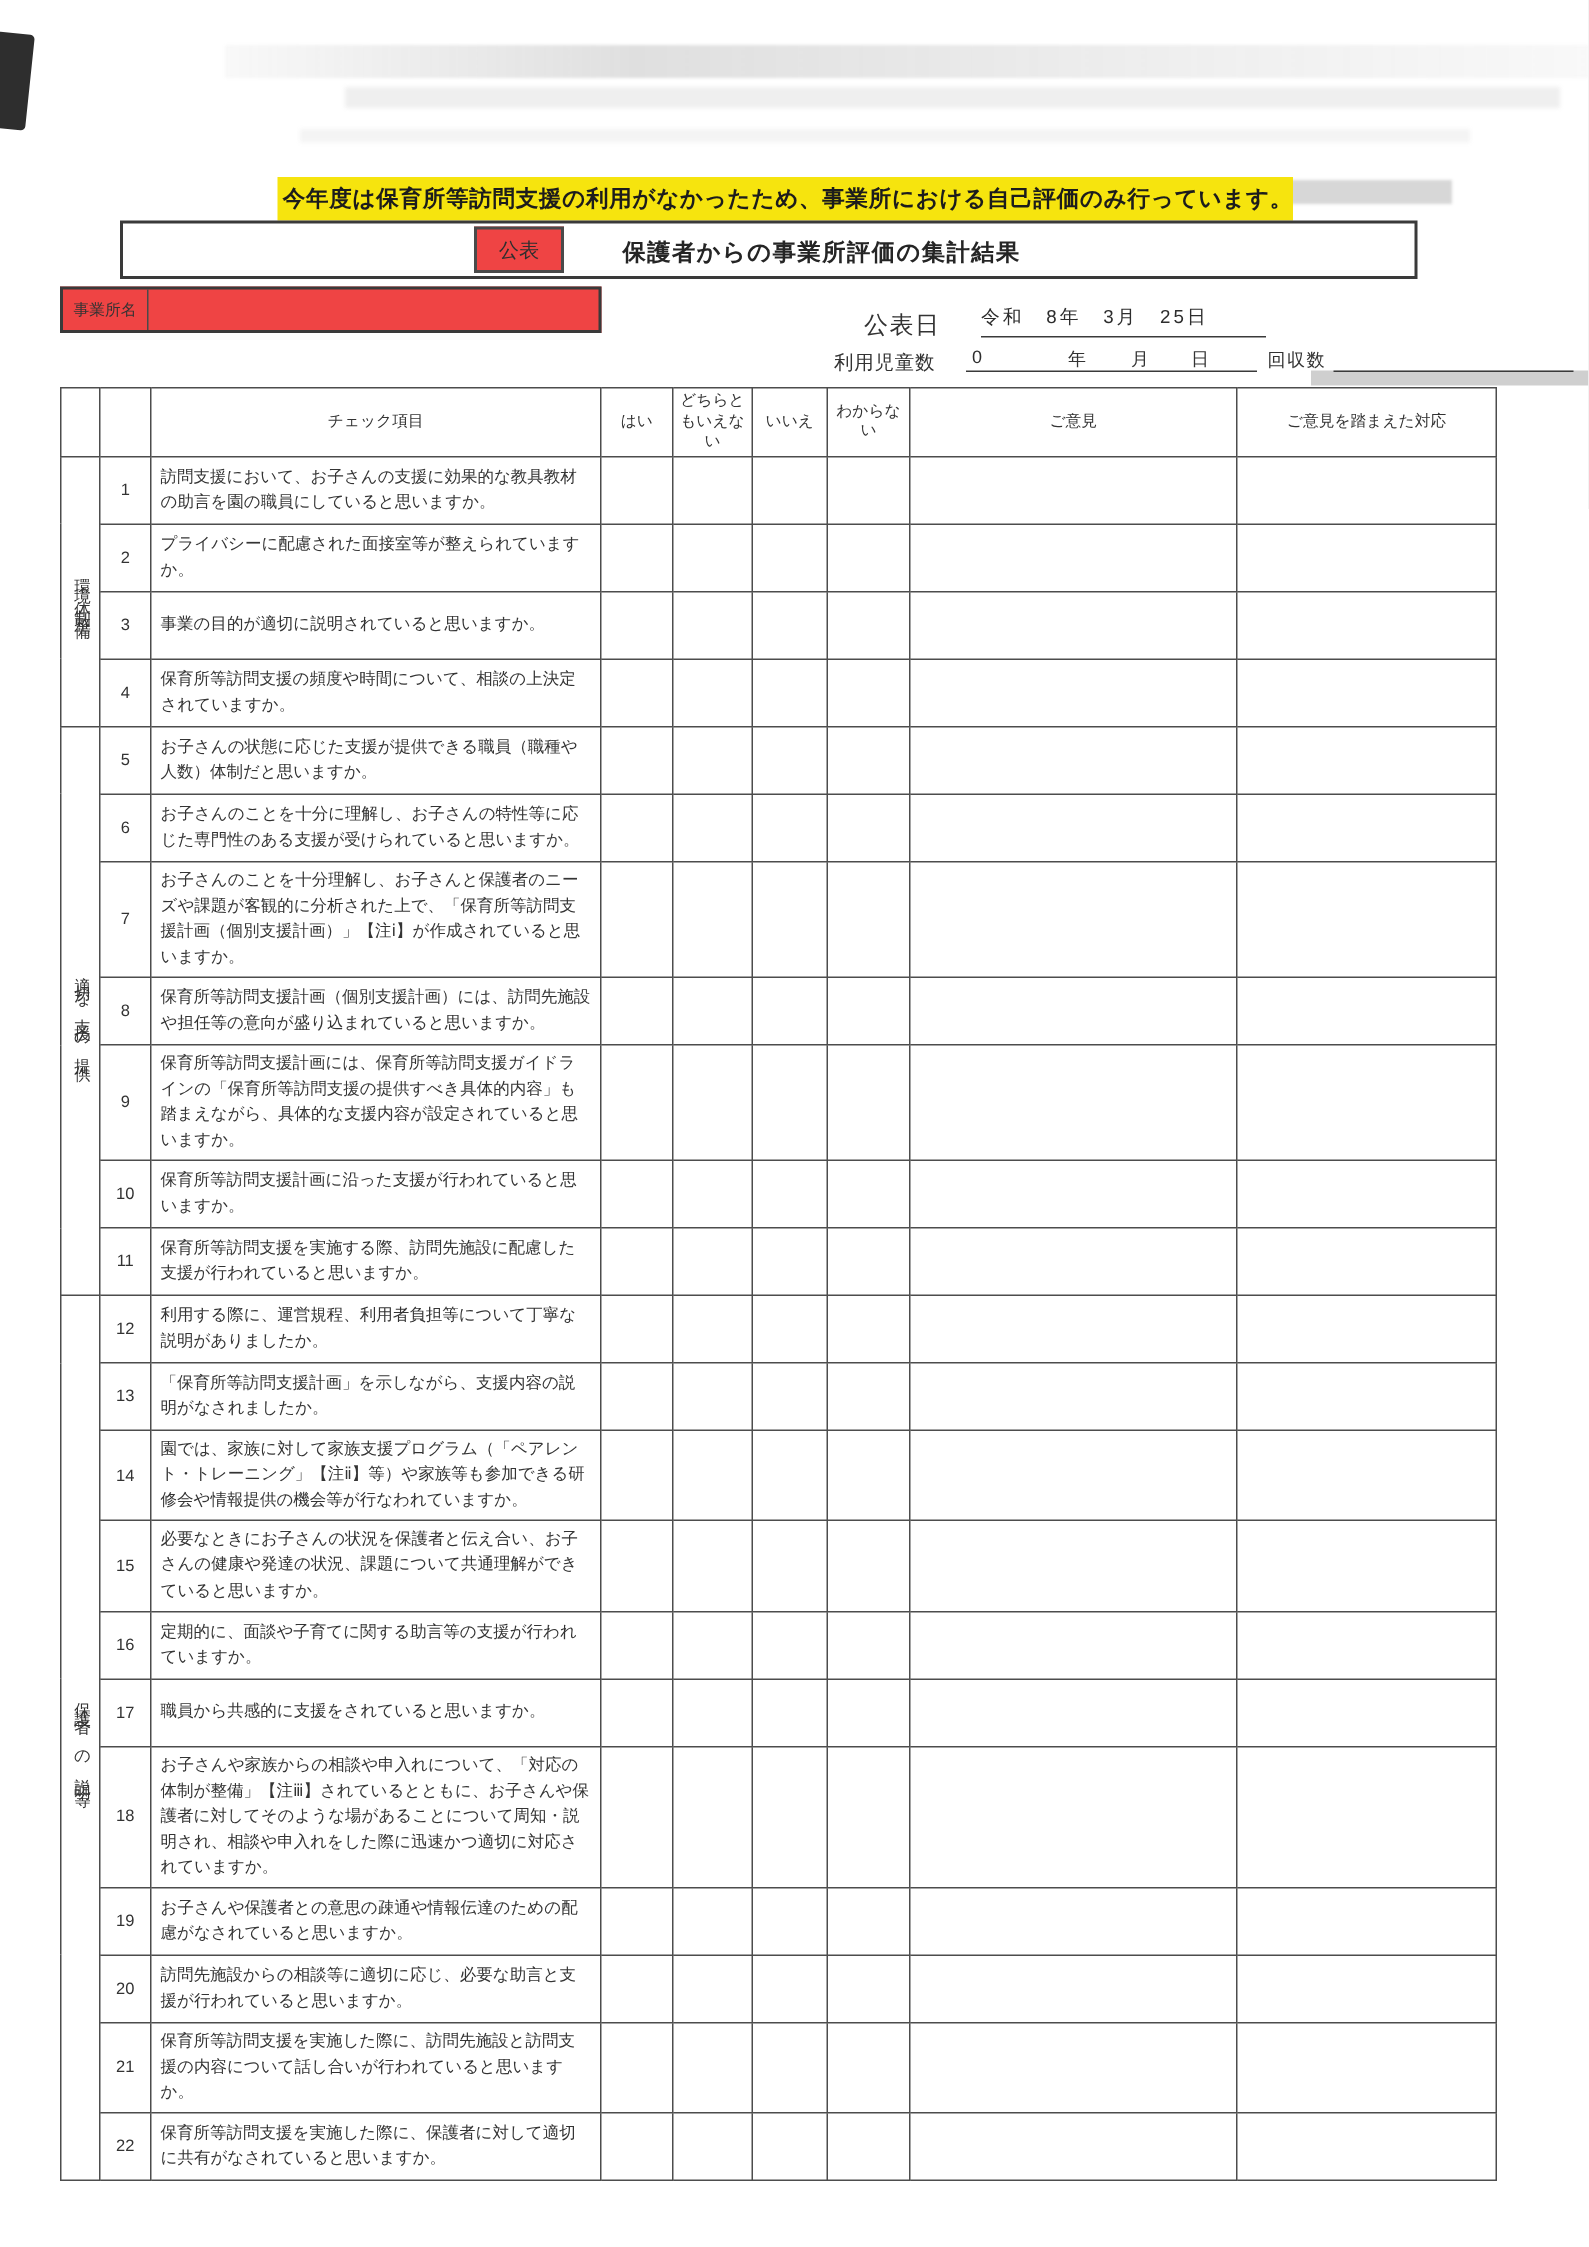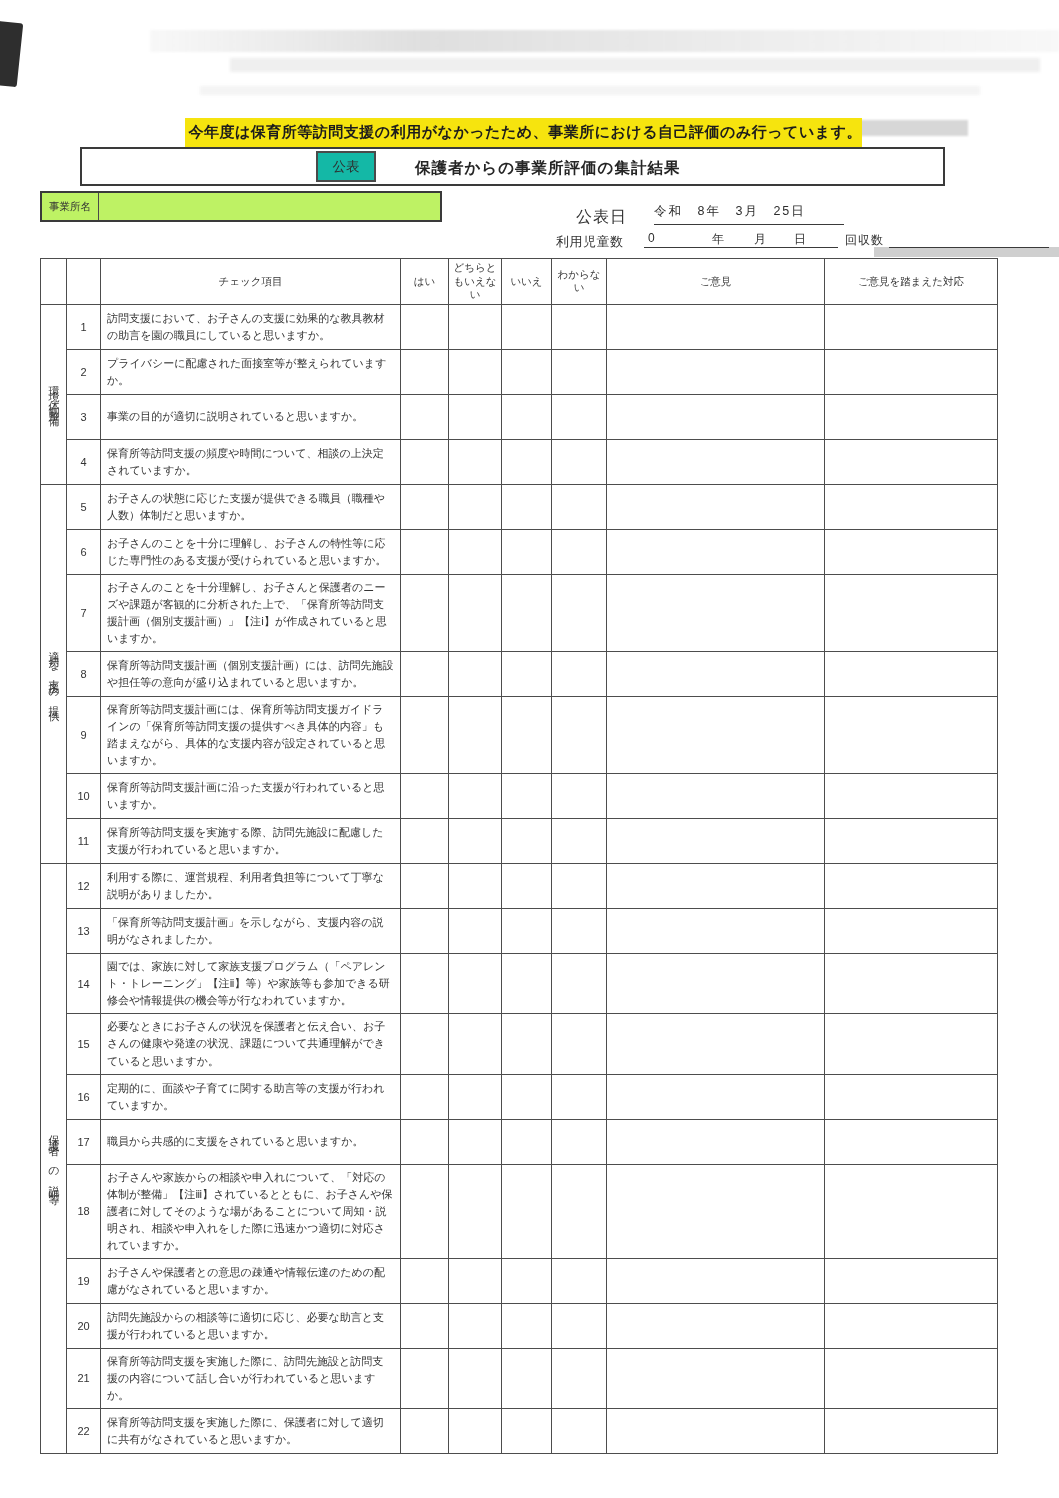--- a/index.html
+++ b/index.html
@@ -25,29 +25,29 @@
     display:flex; align-items:center; justify-content:flex-end;
     font-size:15px; font-weight:600; color:#1c1c1c; letter-spacing:.5px;
   }
   .title-box {
     position:absolute; left:80px; top:147px; width:865px; height:39px;
     border:2px solid #3a3a3a; background:transparent;
   }
   .kouhyou-box {
     position:absolute; left:316px; top:151px; width:60px; height:31px;
     border:2px solid #4a4a4a; display:flex; align-items:center; justify-content:center;
-    font-size:13.5px; color:#2e2e2e; background:#14b8a6;
+    font-size:13.5px; color:#2e2e2e; background:#ef4444;
   }
   .main-title {
     position:absolute; left:415px; top:158px; font-size:15.5px; font-weight:600;
     color:#252525; letter-spacing:1px;
   }
   .office-box {
-    position:absolute; left:40px; top:191px; width:402px; height:31px;
-    border:2px solid #3a3a3a; display:flex; align-items:stretch; background:#bef264;font-family:Liberation Serif, serif;
+    position:absolute; left:40px; top:191px; width:361px; height:31px;
+    border:2px solid #3a3a3a; display:flex; align-items:stretch; background:#ef4444;font-family:Liberation Serif, serif;
   }
   .office-label {
     width:57px; border-right:1px solid #4a4a4a; display:flex; align-items:center;
     justify-content:center; font-size:10.5px; color:#333;
   }
   .office-value { flex:1; display:flex; align-items:center; padding-left:6px; font-size:11px; color:#2f2f2f; }
 
   .pubdate-label { position:absolute; left:576px; top:207px; font-size:16px; color:#333; letter-spacing:1px; }
   .pubdate-line {
     position:absolute; left:654px; top:203px; width:190px; height:22px;

